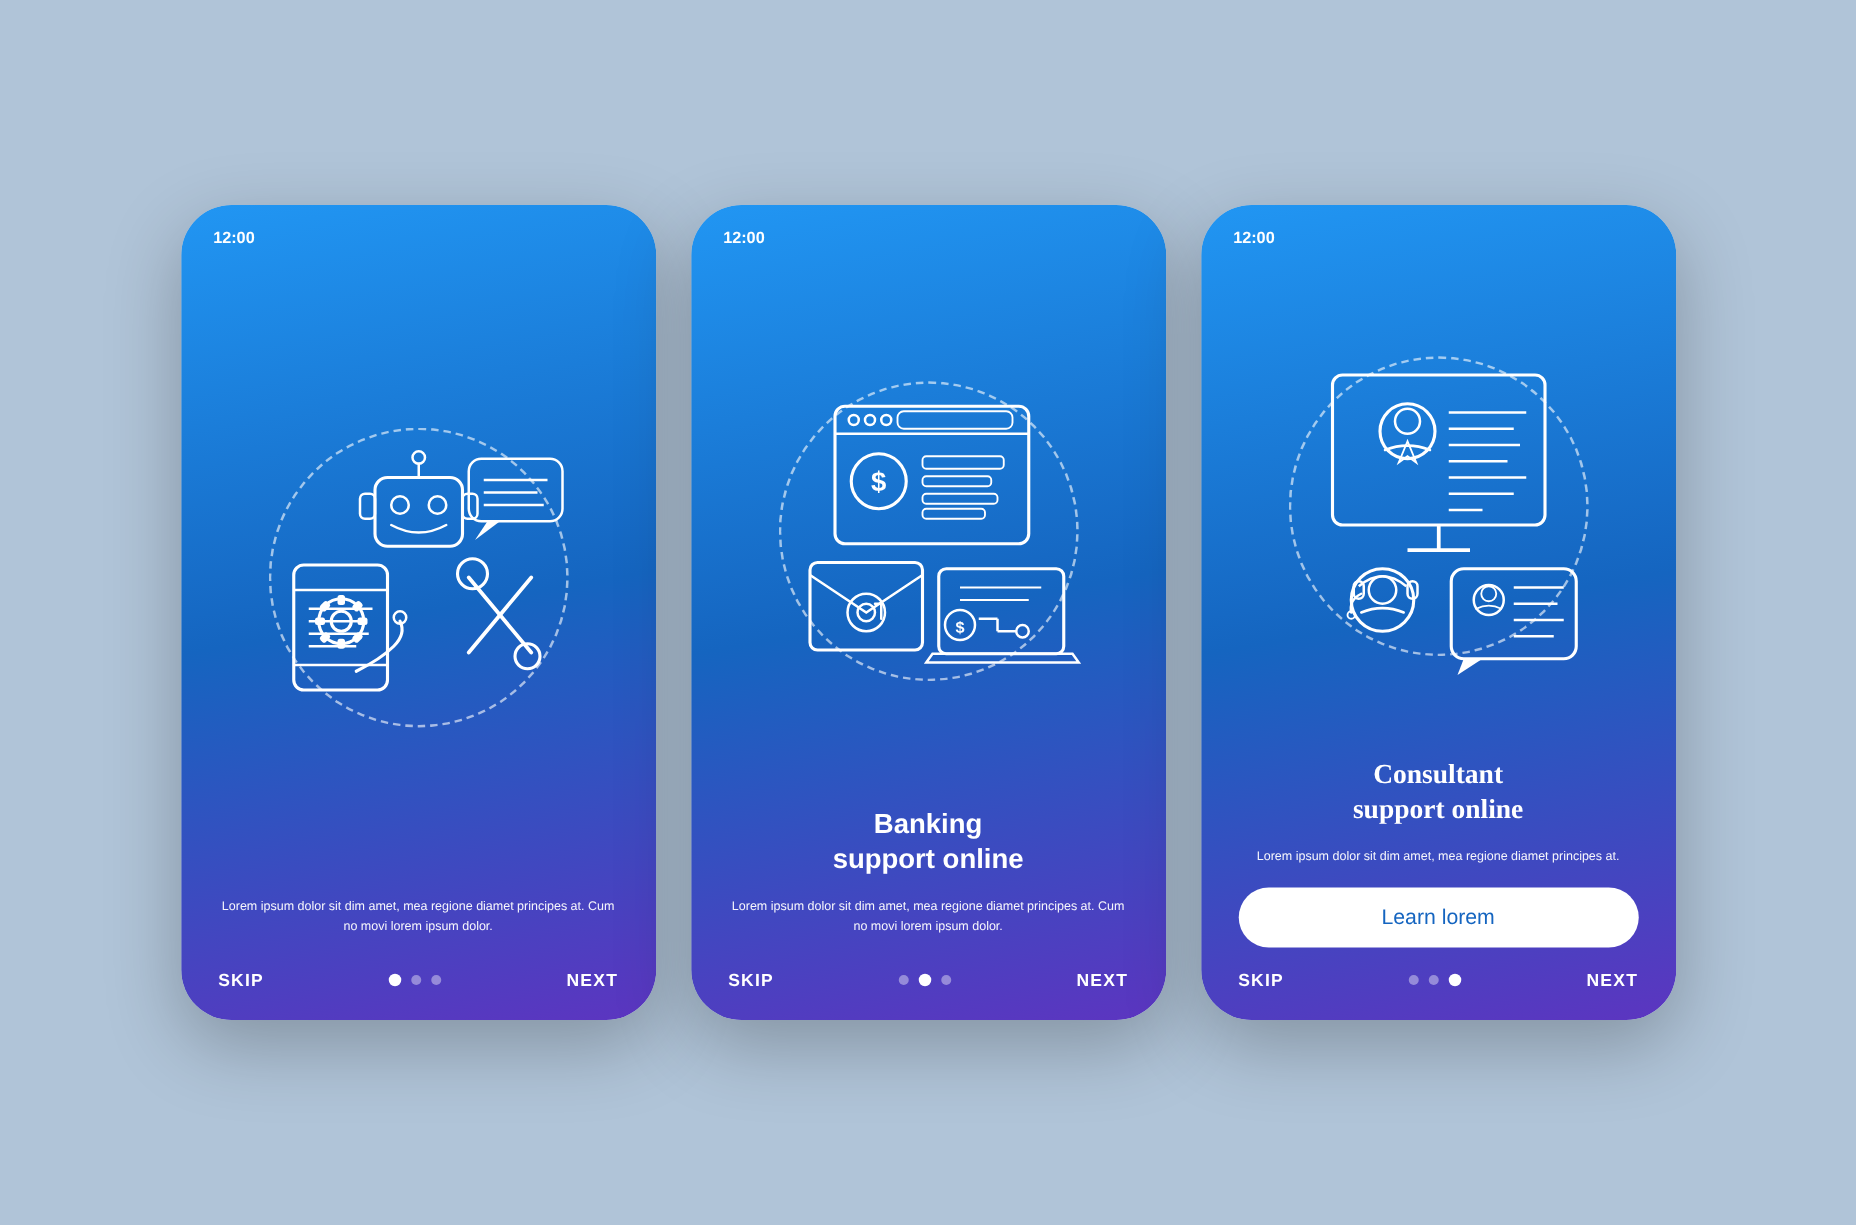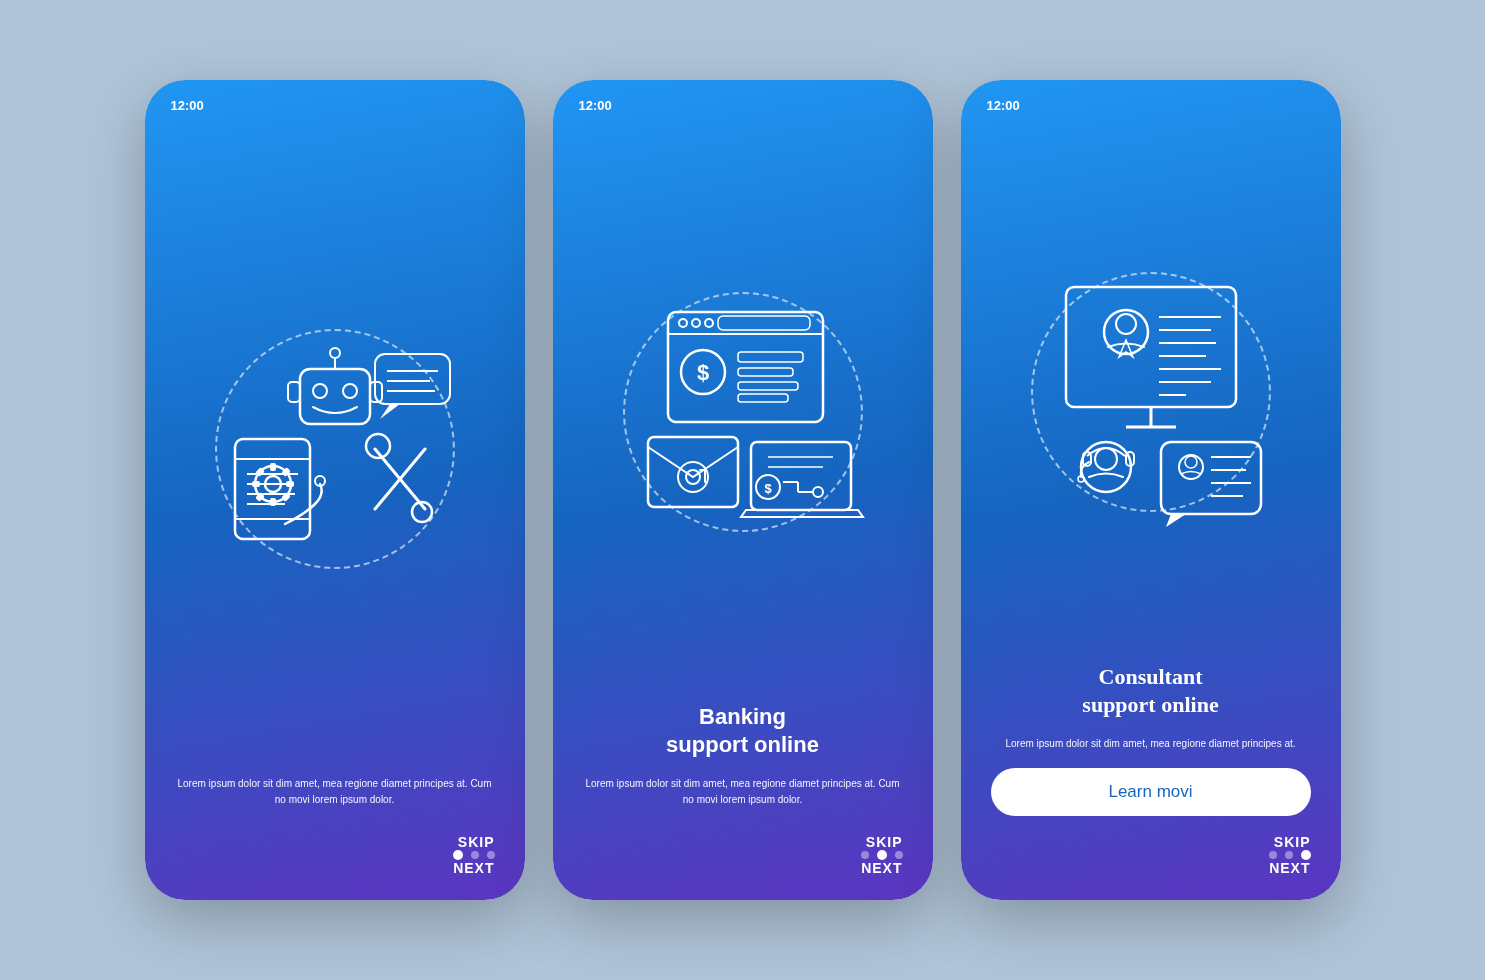--- a/index.html
+++ b/index.html
@@ -16,21 +16,21 @@
     }
 
     .screens-container {
       display: flex;
       gap: 28px;
       align-items: center;
     }
 
     .phone-screen {
       width: 380px;
-      height: 820px;
+      height: 652px;
       border-radius: 40px;
       padding: 0;
       overflow: hidden;
       position: relative;
       box-shadow: 0 20px 60px rgba(0,0,0,0.25);
     }
 
     .phone-inner {
       width: 100%;
       height: 100%;
@@ -112,24 +112,23 @@
       margin-bottom: 8px;
       cursor: pointer;
       border: none;
       width: 100%;
     }
 
     
     .nav-bar {
       display: flex;
       justify-content: space-between;
-      align-items: flex-end;
+      align-items: center;
       padding: 0 30px;
       margin-top: auto;
-      flex-direction: column;
     }
 
     .nav-skip, .nav-next {
       color: white;
       font-size: 14px;
       font-weight: 700;
       letter-spacing: 1px;
       cursor: pointer;
     }
 
@@ -437,21 +436,21 @@
           <line x1="200" y1="244" x2="232" y2="244" stroke="white" stroke-width="2"></line>
 
           <path d="M160 262 L155 275 L175 262" fill="white"></path>
         </svg>
       </div>
 
       <div class="content-area">
         <div class="screen-title" style="white-space:pre-line;font-family:Liberation Serif, serif;">Consultant
 support online</div>
         <div class="screen-desc">Lorem ipsum dolor sit dim amet, mea regione diamet principes at.</div>
-        <button class="learn-more-btn">Learn movi</button>
+        <button class="learn-more-btn">Learn lorem</button>
       </div>
 
       <div class="nav-bar">
         <span class="nav-skip">SKIP</span>
         <div class="nav-dots">
           <div class="dot"></div>
           <div class="dot"></div>
           <div class="dot active"></div>
         </div>
         <span class="nav-next">NEXT</span>

